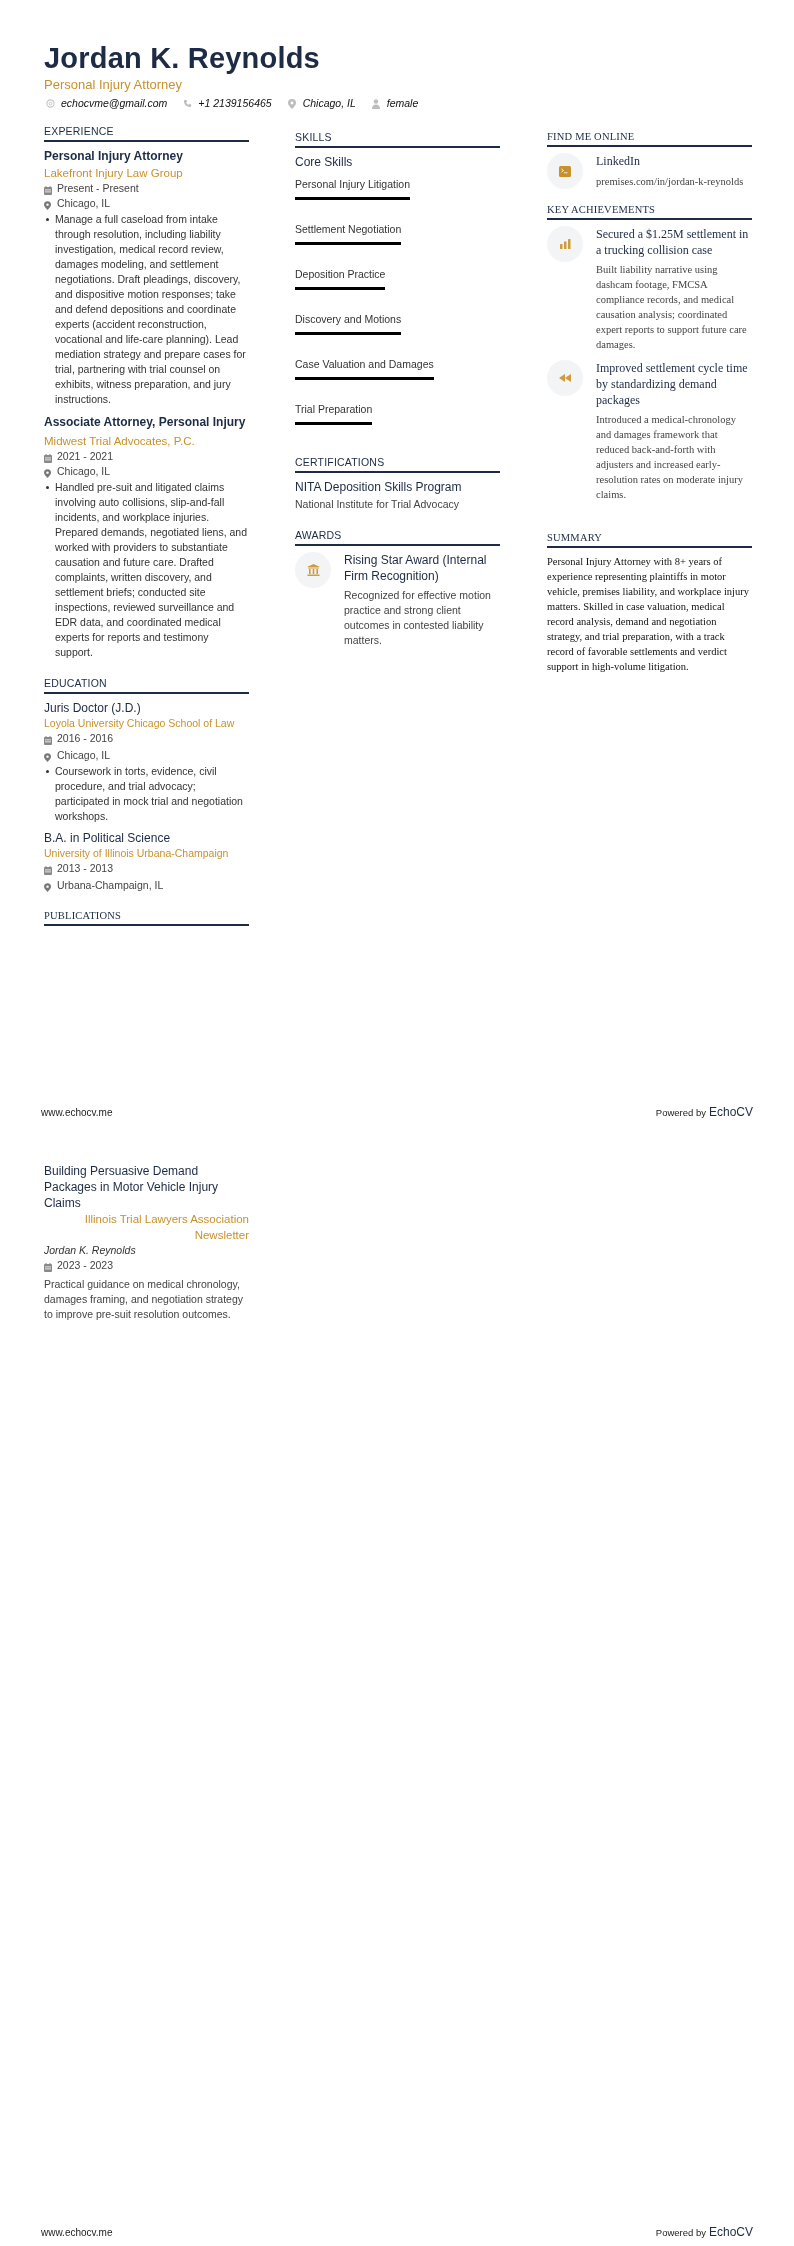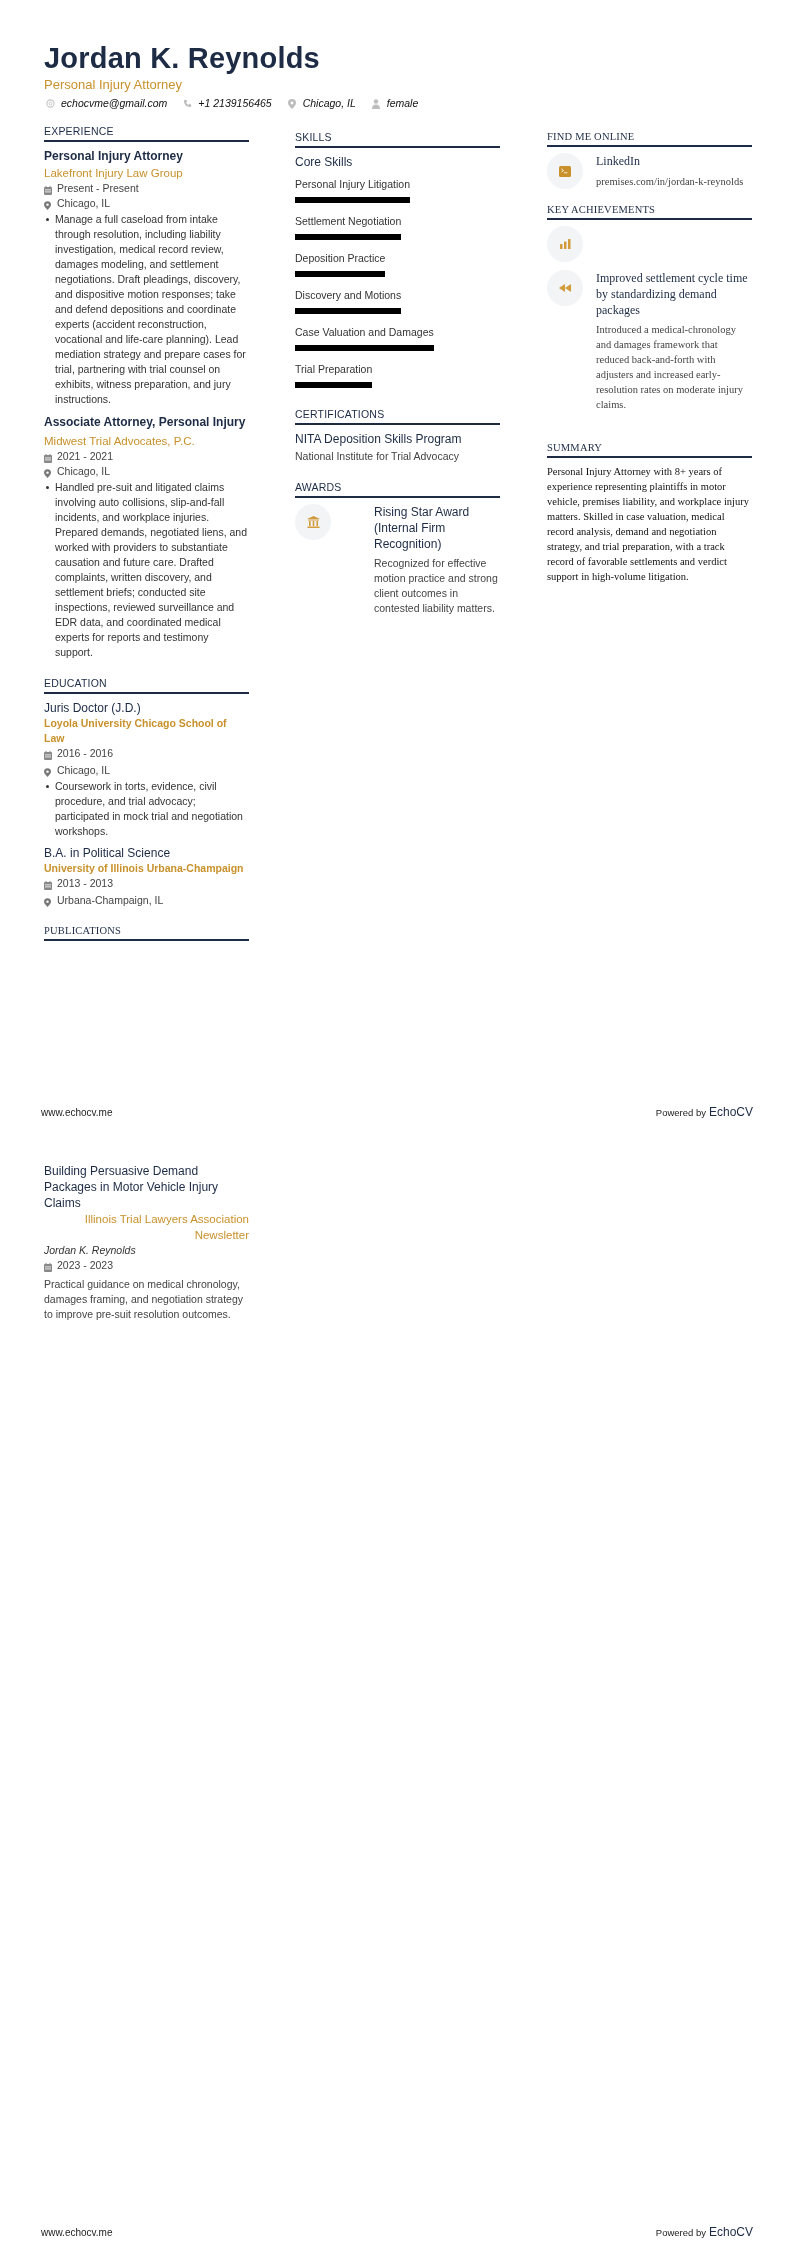--- a/index.html
+++ b/index.html
@@ -18,24 +18,24 @@
   .col { position: absolute; width: 205px; }
   .sec-title { font-size: 10.5px; color: #1d2b45; letter-spacing: 0.2px; padding-bottom: 3px; border-bottom: 2px solid #1d2b45; margin-bottom: 6px; text-transform: uppercase; }
   .job-title { font-size: 12px; font-weight: 700; color: #1d2b45; line-height: 16px; }
   .org { font-size: 11.5px; color: #c8912b; line-height: 16px; margin-top: 1px; }
   .meta { font-size: 10.5px; color: #444; line-height: 15px; display: flex; align-items: center; }
   .meta .mi { width: 8px; height: 9px; margin-right: 5px; display: inline-block; }
   .bullets { list-style: none; margin-top: 1px; }
   .bullets li { position: relative; padding-left: 11px; font-size: 10.5px; line-height: 15px; color: #333; }
   .bullets li::before { content: ""; position: absolute; left: 2px; top: 6px; width: 3px; height: 3px; border-radius: 50%; background: #333; }
   .edu-deg { font-size: 12px; color: #1d2b45; line-height: 16px; }
-  .org-small { font-size: 10.5px; color: #c8912b; line-height: 15px; font-weight: 700; }
+  .org-small { font-size: 10.5px; color: #c8912b; line-height: 15px; font-weight: 400; }
 
   .skill-group { font-size: 12px; color: #1d2b45; line-height: 16px; margin-bottom: 4px; }
-  .skill { display: inline-block; font-size: 10.5px; color: #333; padding-bottom: 6px; border-bottom: 6px solid #000000; margin-bottom: 8px; line-height: 13px; }
+  .skill { display: inline-block; font-size: 10.5px; color: #333; padding-bottom: 6px; border-bottom: 3px solid #000000; margin-bottom: 19px; line-height: 13px; }
   .cert-name { font-size: 12px; color: #1d2b45; line-height: 16px; }
   .cert-org { font-size: 10.5px; color: #444; line-height: 15px; margin-top: 2px; }
 
   .icon-row { display: flex; margin-bottom: 8px; }
   .icircle { width: 36px; height: 36px; border-radius: 50%; background: #f3f4f6; flex: none; display: flex; align-items: center; justify-content: center; margin-right: 13px; }
   .icon-body { flex: 1; }
   .ir-title { font-size: 12px; color: #1d2b45; line-height: 16px; }
   .ir-desc { font-size: 10.5px; color: #444; line-height: 15px; margin-top: 4px; }
   .summary-text { font-size: 10.5px; color: #111; line-height: 15px; }
 
@@ -219,21 +219,21 @@
   <section style="margin-top:12px;">
     <div class="sec-title">CERTIFICATIONS</div>
     <div>
       <div class="cert-name">NITA Deposition Skills Program</div>
       <div class="cert-org">National Institute for Trial Advocacy</div>
     </div>
   </section>
 
   <section style="margin-top:17px;">
     <div class="sec-title">AWARDS</div>
-    <div class="icon-row" style="margin-top:0;gap:30px;">
+    <div class="icon-row" style="margin-top:0;">
       <div class="icircle">
         <svg width="13" height="12" viewBox="0 0 13 12">
             <path d="M6.5 0 L13 3 L0 3 Z" fill="#d19a3a"></path>
             <rect x="1" y="3.5" width="11" height="1" fill="#d19a3a"></rect>
             <rect x="2" y="5" width="1.6" height="5" fill="#d19a3a"></rect>
             <rect x="5.7" y="5" width="1.6" height="5" fill="#d19a3a"></rect>
             <rect x="9.4" y="5" width="1.6" height="5" fill="#d19a3a"></rect>
             <rect x="0.5" y="10.5" width="12" height="1.5" fill="#d19a3a"></rect>
           </svg>
       </div>
@@ -265,20 +265,24 @@
 
   <section style="margin-top:15px;">
     <div class="sec-title">KEY ACHIEVEMENTS</div>
     <div class="icon-row" style="margin-top:2px;">
       <div class="icircle">
         <svg width="11" height="10" viewBox="0 0 11 10">
             <rect x="0" y="5" width="2.5" height="5" rx="0.6" fill="#d19a3a"></rect>
             <rect x="4" y="2.5" width="2.5" height="7.5" rx="0.6" fill="#d19a3a"></rect>
             <rect x="8" y="0" width="2.5" height="10" rx="0.6" fill="#d19a3a"></rect>
           </svg>
+      </div>
+      <div class="icon-body">
+        <div class="ir-title">Secured a $1.25M settlement in a trucking collision case</div>
+        <div class="ir-desc">Built liability narrative using dashcam footage, FMCSA compliance records, and medical causation analysis; coordinated expert reports to support future care damages.</div>
       </div>
     </div>
     <div class="icon-row">
       <div class="icircle">
         <svg width="12" height="8" viewBox="0 0 12 8">
             <path d="M6 0 L6 8 L0 4 Z" fill="#d19a3a"></path>
             <path d="M12 0 L12 8 L6 4 Z" fill="#d19a3a"></path>
           </svg>
       </div>
       <div class="icon-body">

